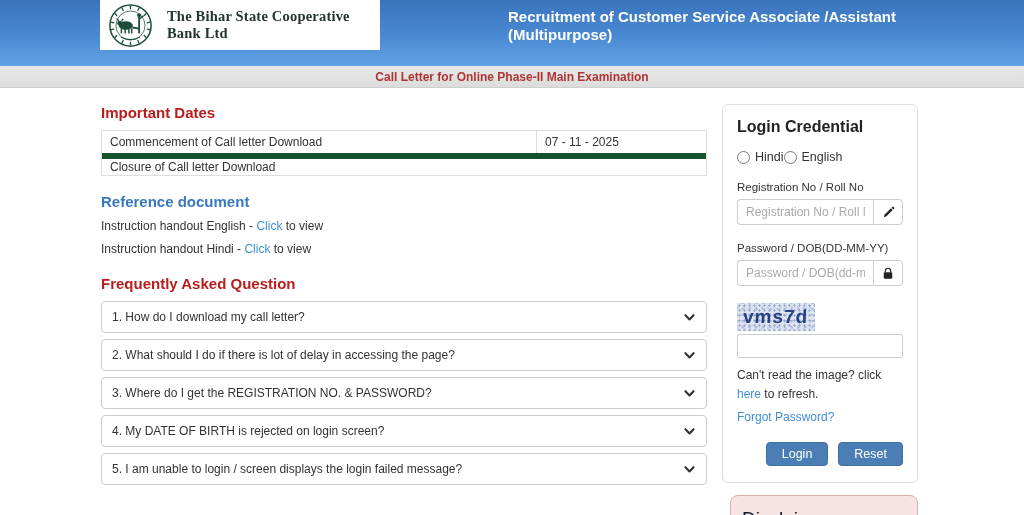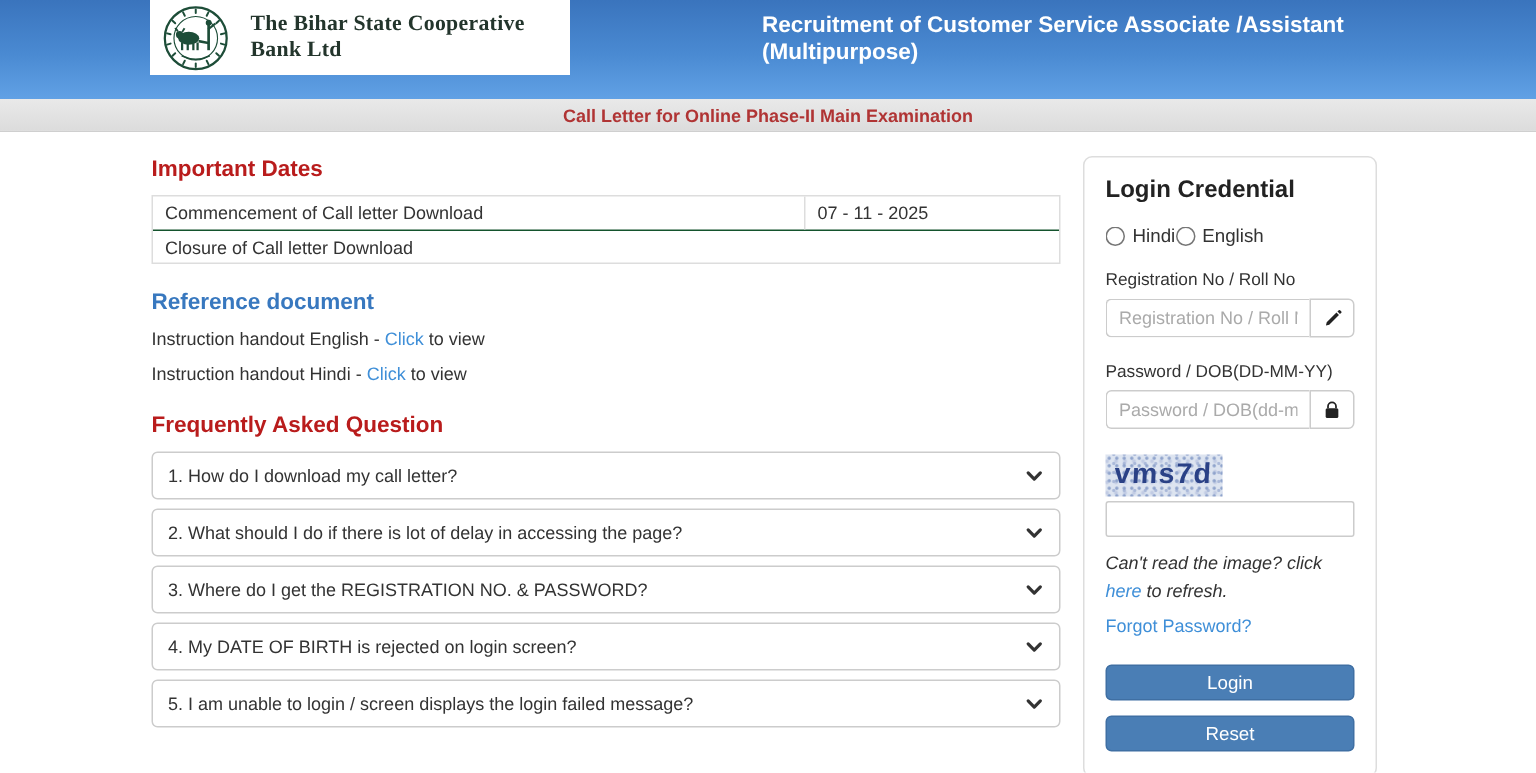--- a/index.html
+++ b/index.html
@@ -26,21 +26,21 @@
   .main { display:flex; align-items:flex-start; padding:16px 106px 0 101px; gap:15px; }
   .left-col { width:606px; }
   .right-col { width:196px; flex:0 0 auto; }
 
   h2.section { font-size:15px; font-weight:bold; color:#b91c1c; margin-bottom:9px; }
   h2.section.blue { color:#3878bf; margin-top:17px; }
 
   
   .dates-table { border:1px solid #ddd; width:100%; }
   .dates-row { display:grid; grid-template-columns:1fr 170px; height:22px; }
-  .dates-row + .dates-row { border-top:1px solid #14532d; }
+  .dates-row + .dates-row { border-top:6px solid #14532d; }
   .dates-cell { font-size:12px; color:#333; display:flex; align-items:center; padding:0 8px; }
   .dates-cell.value { border-left:1px solid #ddd; }
 
   .instr-line { font-size:12px; color:#333; margin-top:8px; }
   .instr-line + .instr-line { margin-top:9px; }
   a.link { color:#3f8fd8; text-decoration:none; cursor:pointer; }
 
   .faq-head { margin-top:19px; }
   .faq-item { height:24px; border:1px solid #ccc; border-radius:4px; margin-top:6px;
     display:flex; align-items:center; justify-content:space-between; padding:15px 10px;
@@ -68,24 +68,24 @@
       radial-gradient(circle, #8fa3cc 0 .8px, transparent 1.4px),
       radial-gradient(circle, #aab9d9 0 .8px, transparent 1.4px),
       radial-gradient(circle, #c2cce4 0 1px, transparent 1.6px);
     background-size:5px 5px, 7px 6px, 6px 7px;
     background-position:0 0, 2px 3px, 4px 1px; }
   .captcha-img span { font-size:19px; font-weight:bold; color:#2a4186; letter-spacing:1px;
     transform:skewX(-3deg); }
   .captcha-input { width:100%; height:24px; border:1px solid #ccc; border-radius:2px;
     margin-top:3px; padding:0 6px; font-size:12px; outline:none; }
 
-  .refresh-note { font-size:12px; color:#333; margin-top:8px; line-height:1.55;font-style:italic; }
+  .refresh-note { font-size:12px; color:#333; margin-top:8px; line-height:1.55; }
   .forgot { display:inline-block; font-size:12px; margin-top:7px; }
 
-  .btn-row { display:flex; justify-content:flex-end; gap:10px; margin-top:17px;flex-direction:column; }
+  .btn-row { display:flex; justify-content:flex-end; gap:10px; margin-top:17px; }
   .btn { background:#4a7eb5; border:1px solid #3f6fa3; color:#fff; font-size:12.5px;
     padding:4px 15px; border-radius:4px; cursor:pointer; font-family:inherit; }
 
   
   .disclaimer { margin-left:8px; margin-top:12px; width:188px; background:#f8e3e3;
     border:1px solid #e0a8a8; border-radius:8px; padding:12px 11px; }
   .disclaimer h3 { font-size:19px; font-weight:normal; color:#0f172a; }
 </style>
 </head>
 <body>

